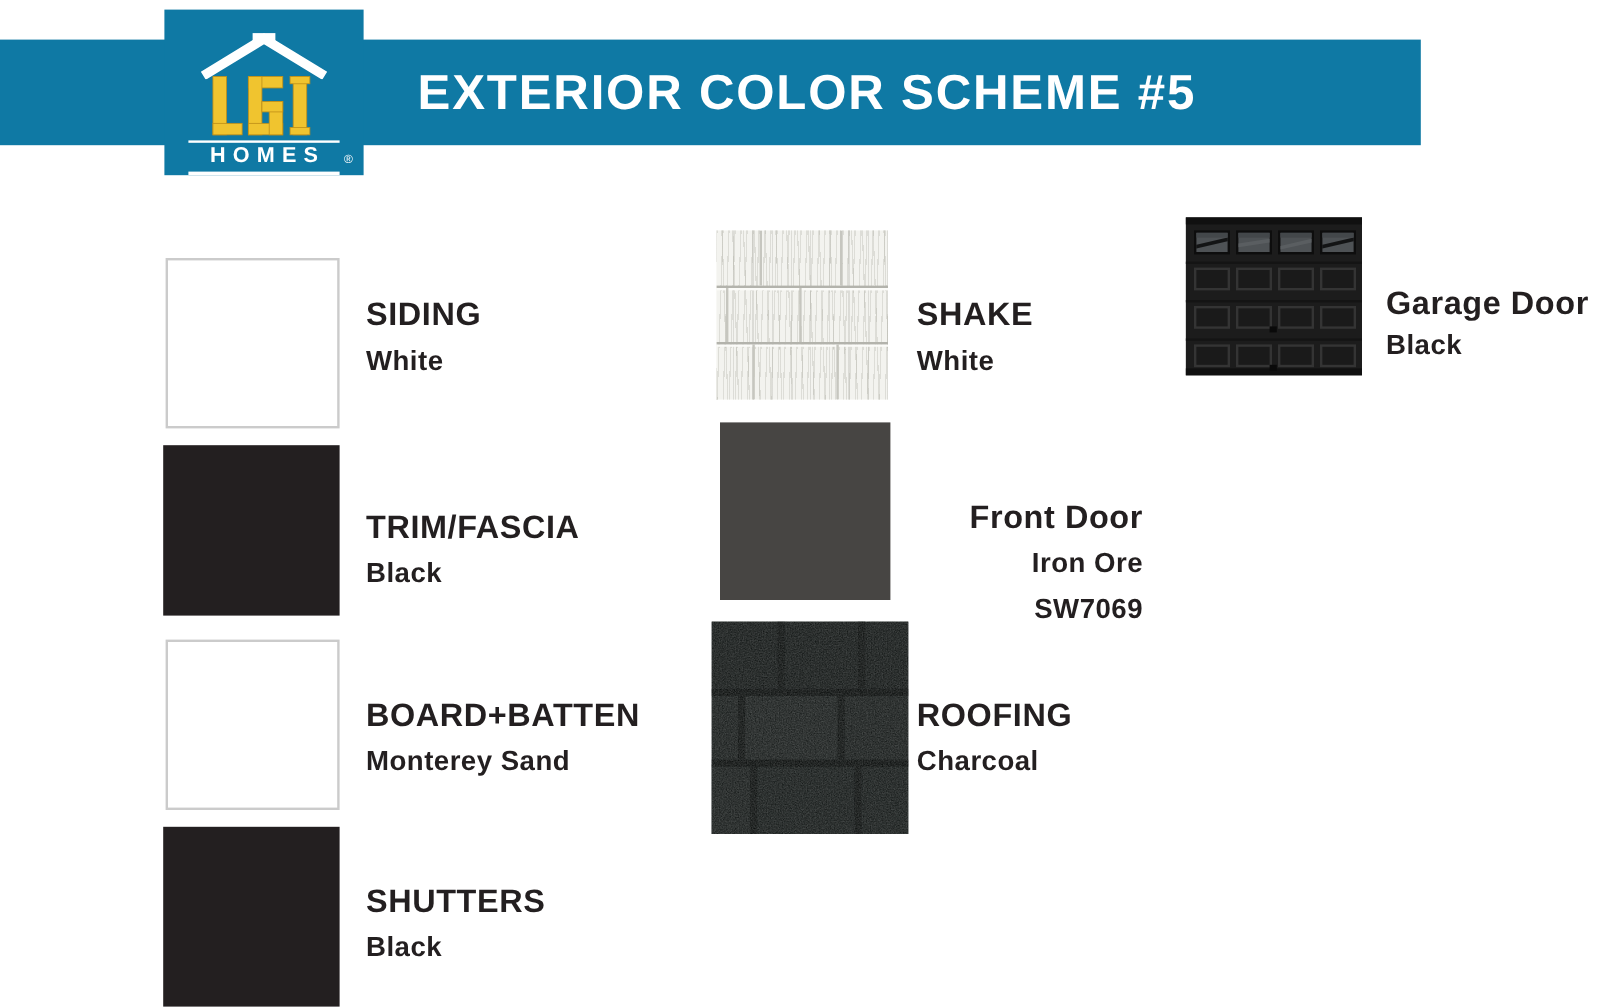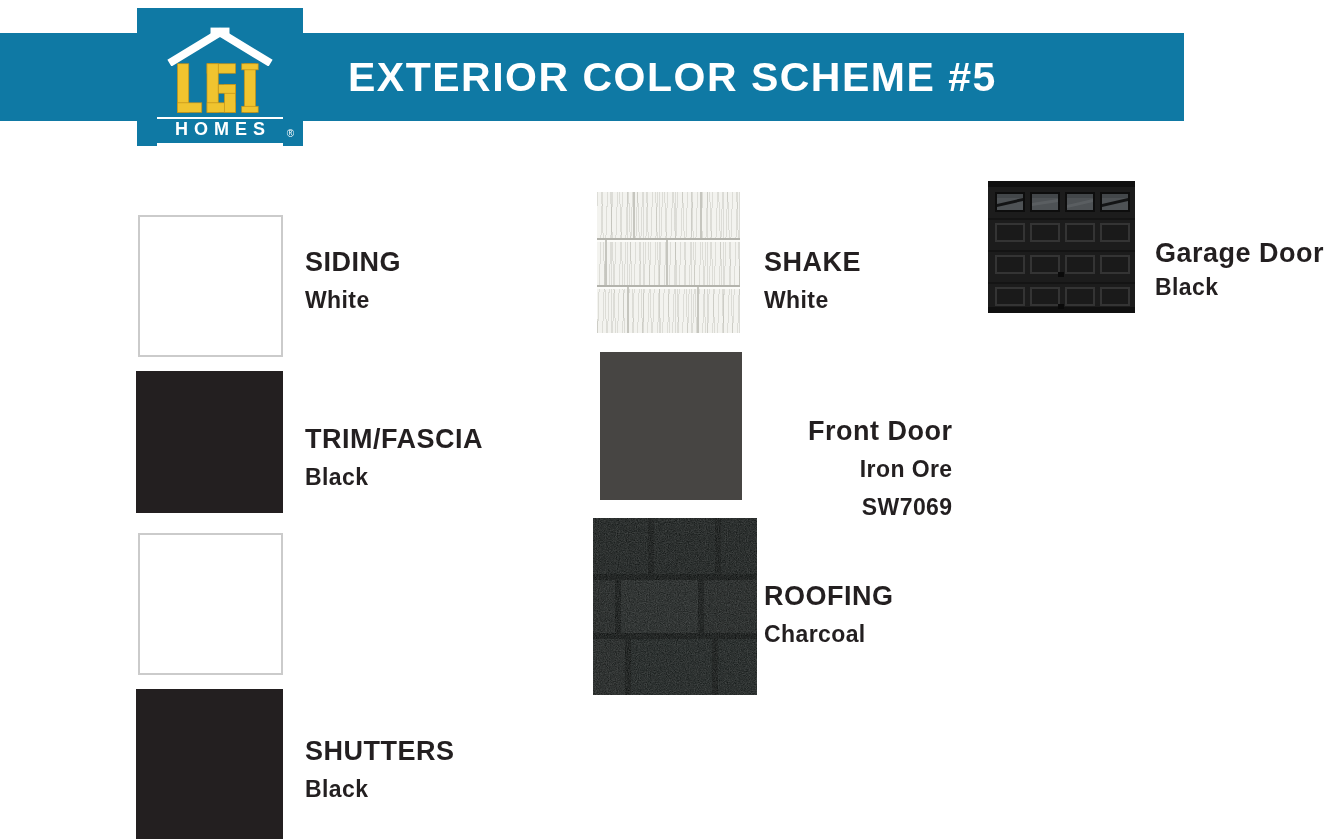--- a/index.html
+++ b/index.html
@@ -120,20 +120,24 @@
     <div class="sub">White</div>
   </div>
 
   <div class="sw sw-trim"></div>
   <div class="labels labels-trim">
     <div class="lbl">TRIM/FASCIA</div>
     <div class="sub">Black</div>
   </div>
 
   <div class="sw sw-board"></div>
+  <div class="labels labels-board">
+    <div class="lbl">BOARD+BATTEN</div>
+    <div class="sub">Monterey Sand</div>
+  </div>
 
   <div class="sw sw-shutters"></div>
   <div class="labels labels-shutters">
     <div class="lbl">SHUTTERS</div>
     <div class="sub">Black</div>
   </div>
 
   <div class="sw sw-shake">
     <i class="shake-line" style="top:46px"></i>
     <i class="shake-line" style="top:93px"></i>

